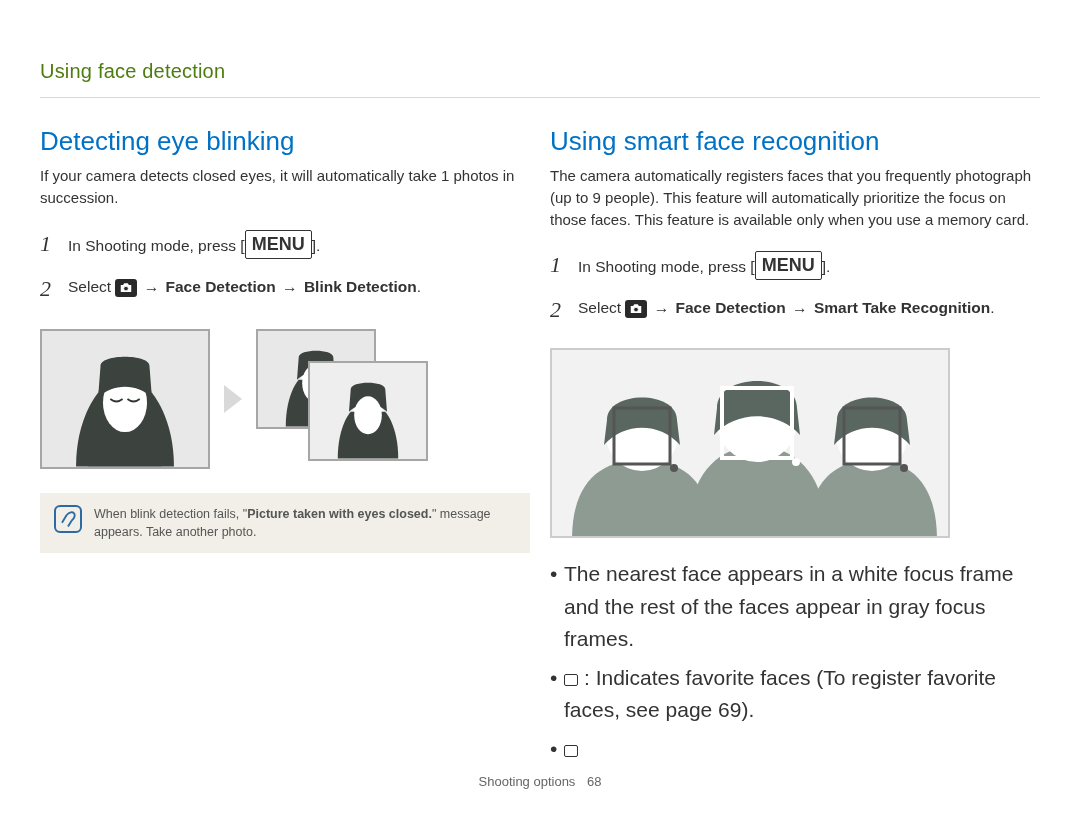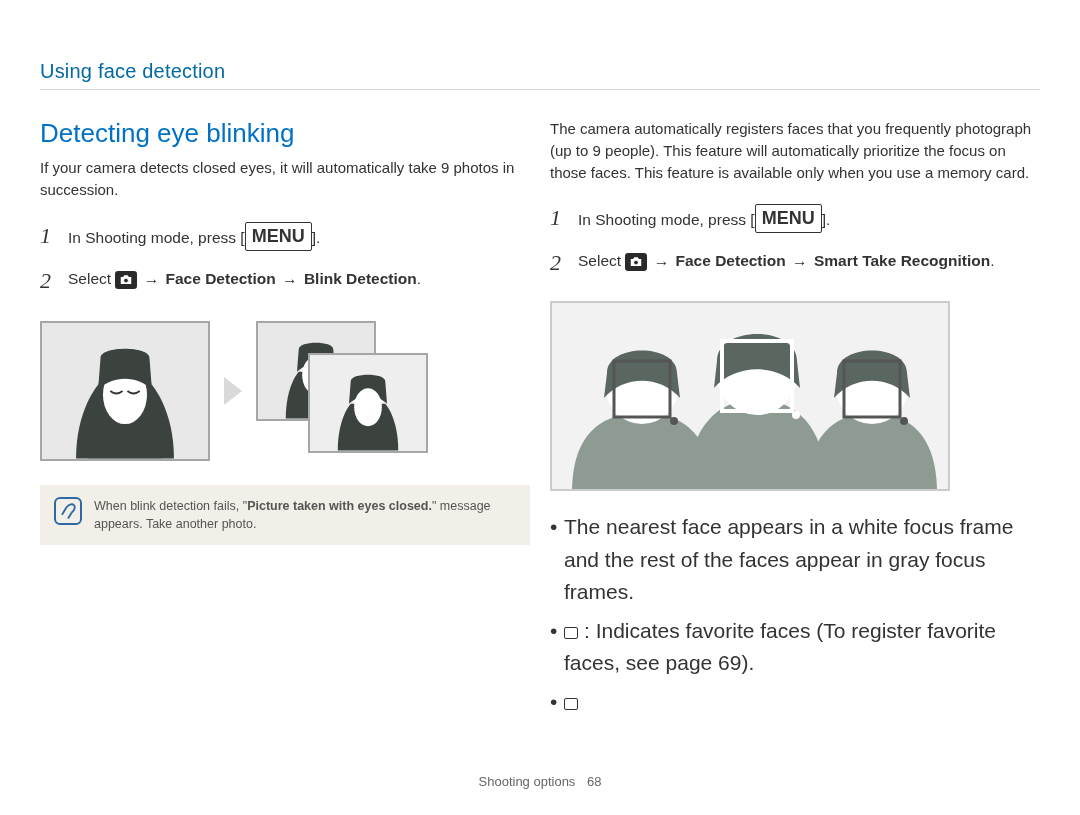--- a/index.html
+++ b/index.html
@@ -6,25 +6,25 @@
   body {
     width: 1080px;
     height: 815px;
     background: #ffffff;
     font-family: Arial, Helvetica, sans-serif;
     color: #333;
     position: relative;
     padding: 60px 40px 0 40px;
   }
   .header-title {
-    color: #0369a1;
+    color: #4d7c0f;
     font-size: 20px;
     font-weight: 300;
     border-bottom: 1px solid #d8d8d8;
-    padding-bottom: 6px;
+    padding-bottom: 14px;
     margin-bottom: 28px;
     letter-spacing: 0.2px;
   }
   .columns {
     display: flex;
     gap: 20px;
   }
   .col {
     flex: 1;
     min-width: 0;
@@ -170,21 +170,21 @@
 </style>
 </head>
 <body>
 
 <div class="header-title">Using face detection</div>
 
 <div class="columns">
 
   <div class="col">
     <div class="section-title">Detecting eye blinking</div>
-    <div class="body-text">If your camera detects closed eyes, it will automatically take 9 photos in succession.</div>
+    <div class="body-text">If your camera detects closed eyes, it will automatically take 1 photos in succession.</div>
 
     <ol class="step-list">
       <li class="step">
         <span class="step-num">1</span>
         <span class="step-text">
           <span>In Shooting mode, press [</span><span class="menu-box">MENU</span><span>].</span>
         </span>
       </li>
       <li class="step">
         <span class="step-num">2</span>
@@ -243,20 +243,21 @@
             <path d="M4 17 L10 7 M10 7 C18 -2 26 6 17 14 M17 14 L12 22"></path>
           </svg>
       </div>
       <div>
         <span>When blink detection fails, "</span><span class="bold">Picture taken with eyes closed.</span><span>" message appears. Take another photo.</span>
       </div>
     </div>
   </div>
 
   <div class="col">
+    <div class="section-title">Using smart face recognition</div>
     <div class="body-text">The camera automatically registers faces that you frequently photograph (up to 9 people). This feature will automatically prioritize the focus on those faces. This feature is available only when you use a memory card.</div>
 
     <ol class="step-list">
       <li class="step">
         <span class="step-num">1</span>
         <span class="step-text">
           <span>In Shooting mode, press [</span><span class="menu-box">MENU</span><span>].</span>
         </span>
       </li>
       <li class="step">

